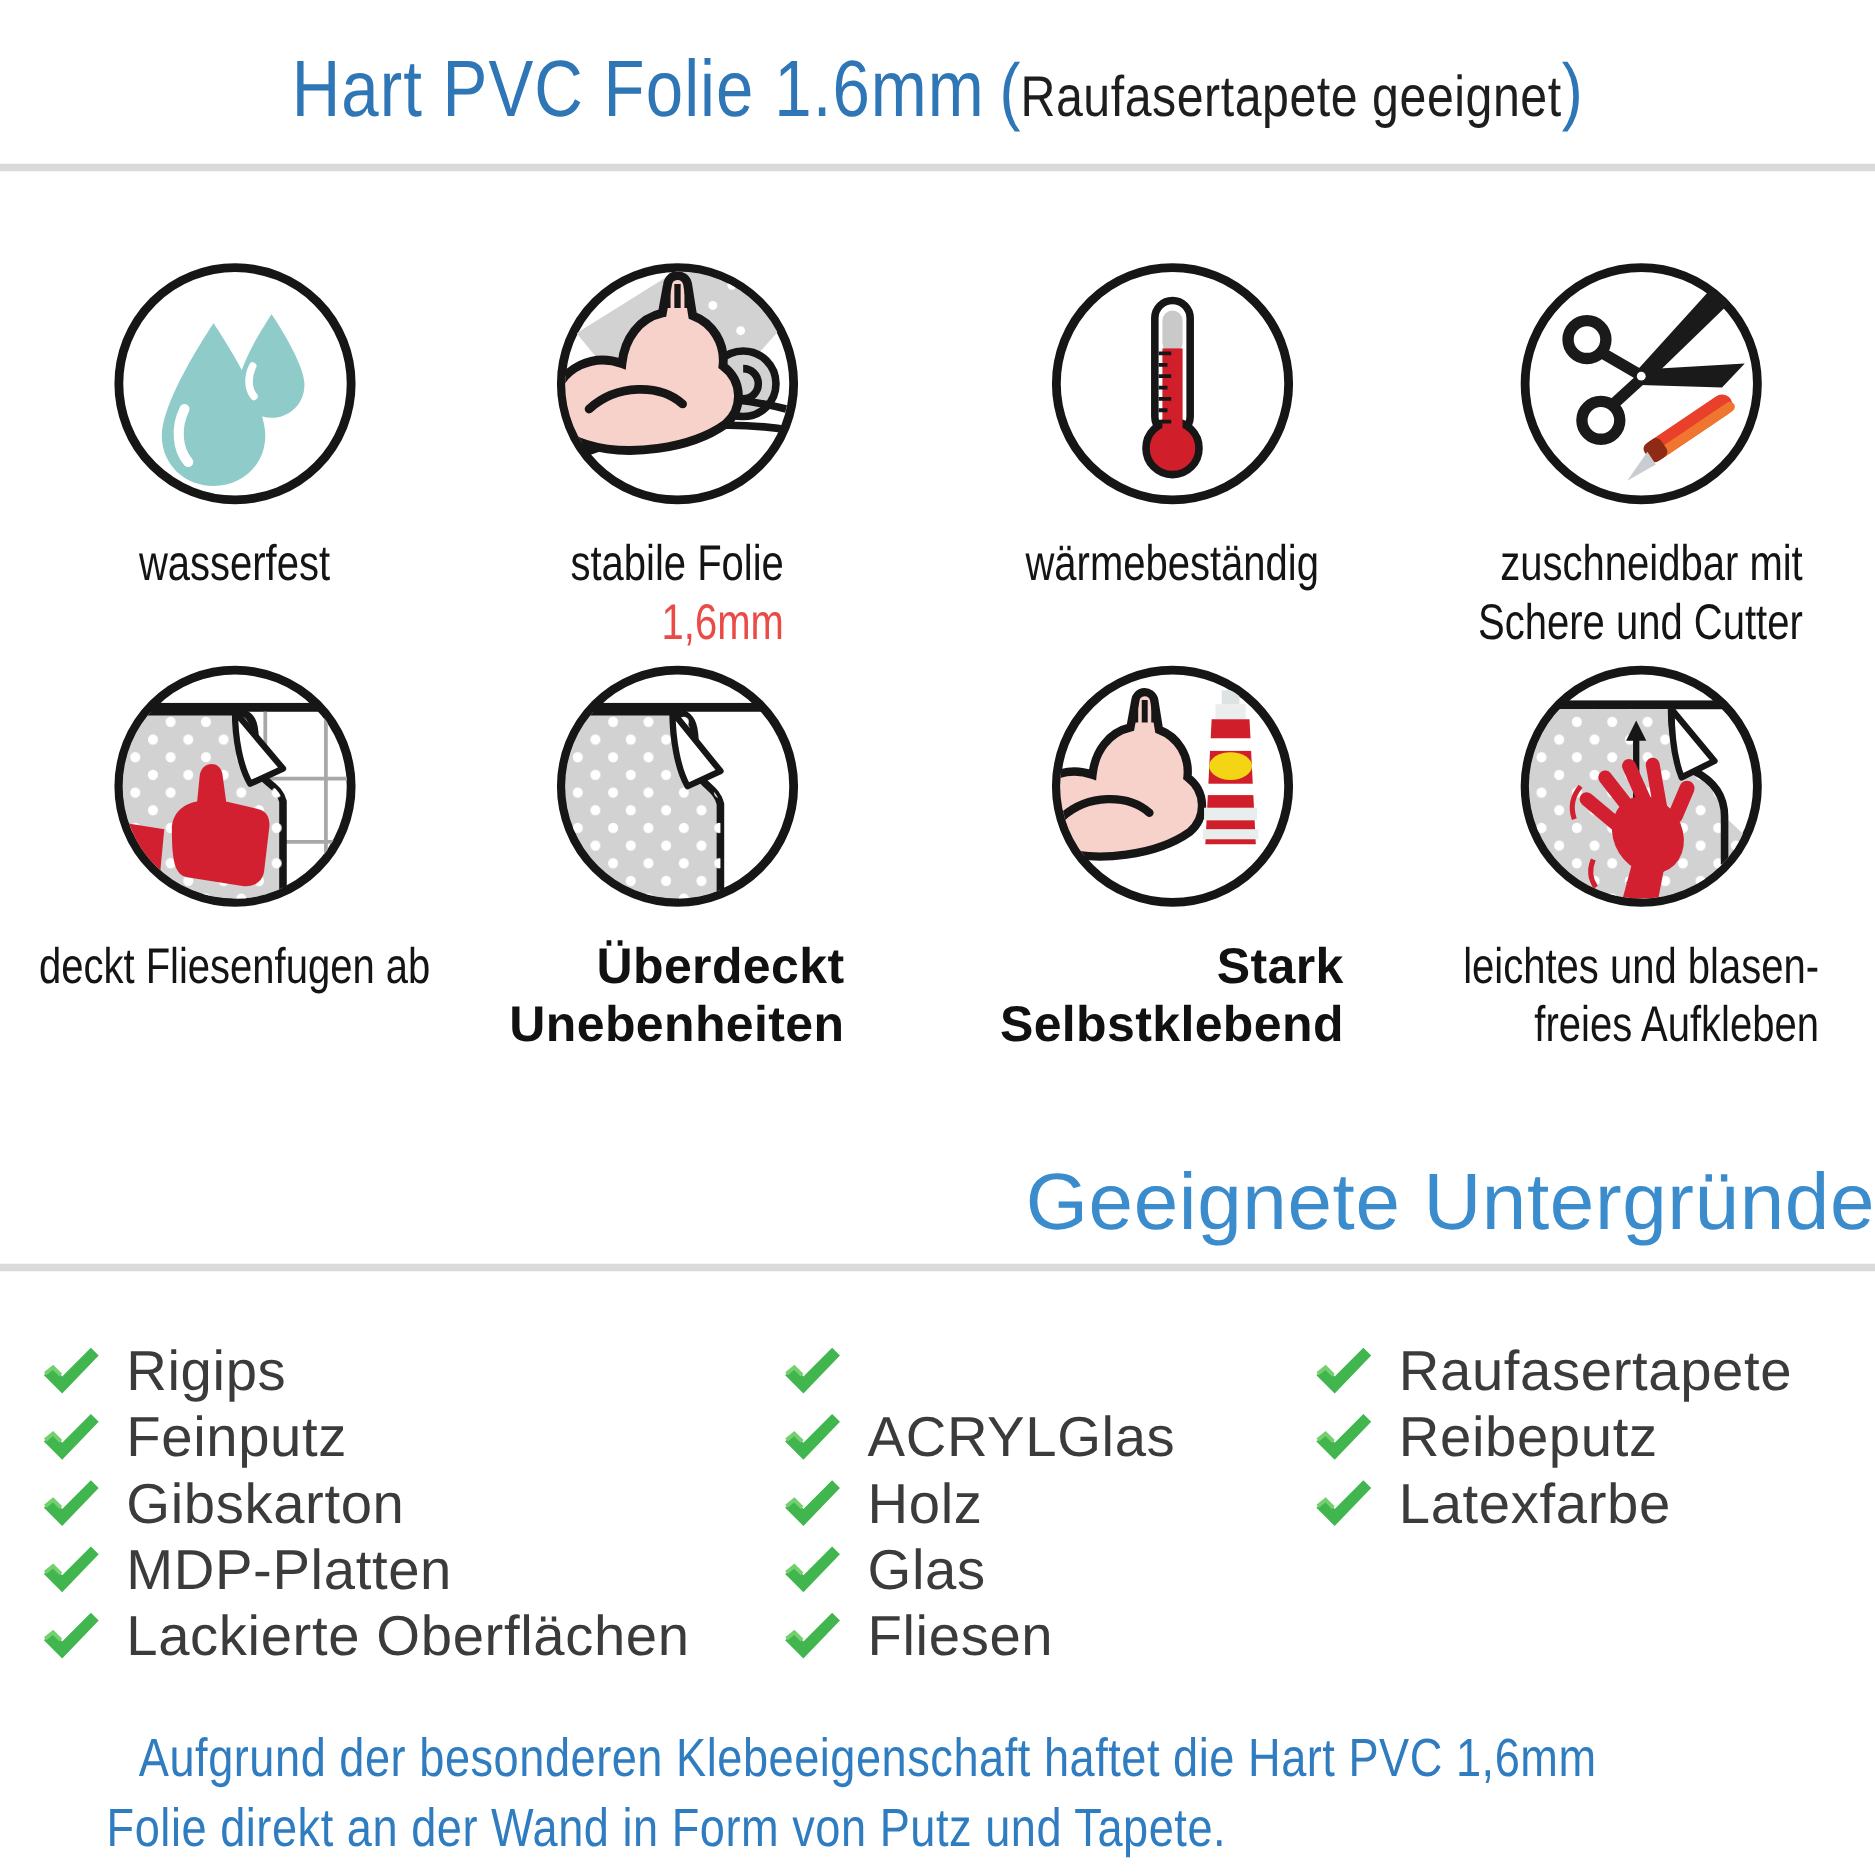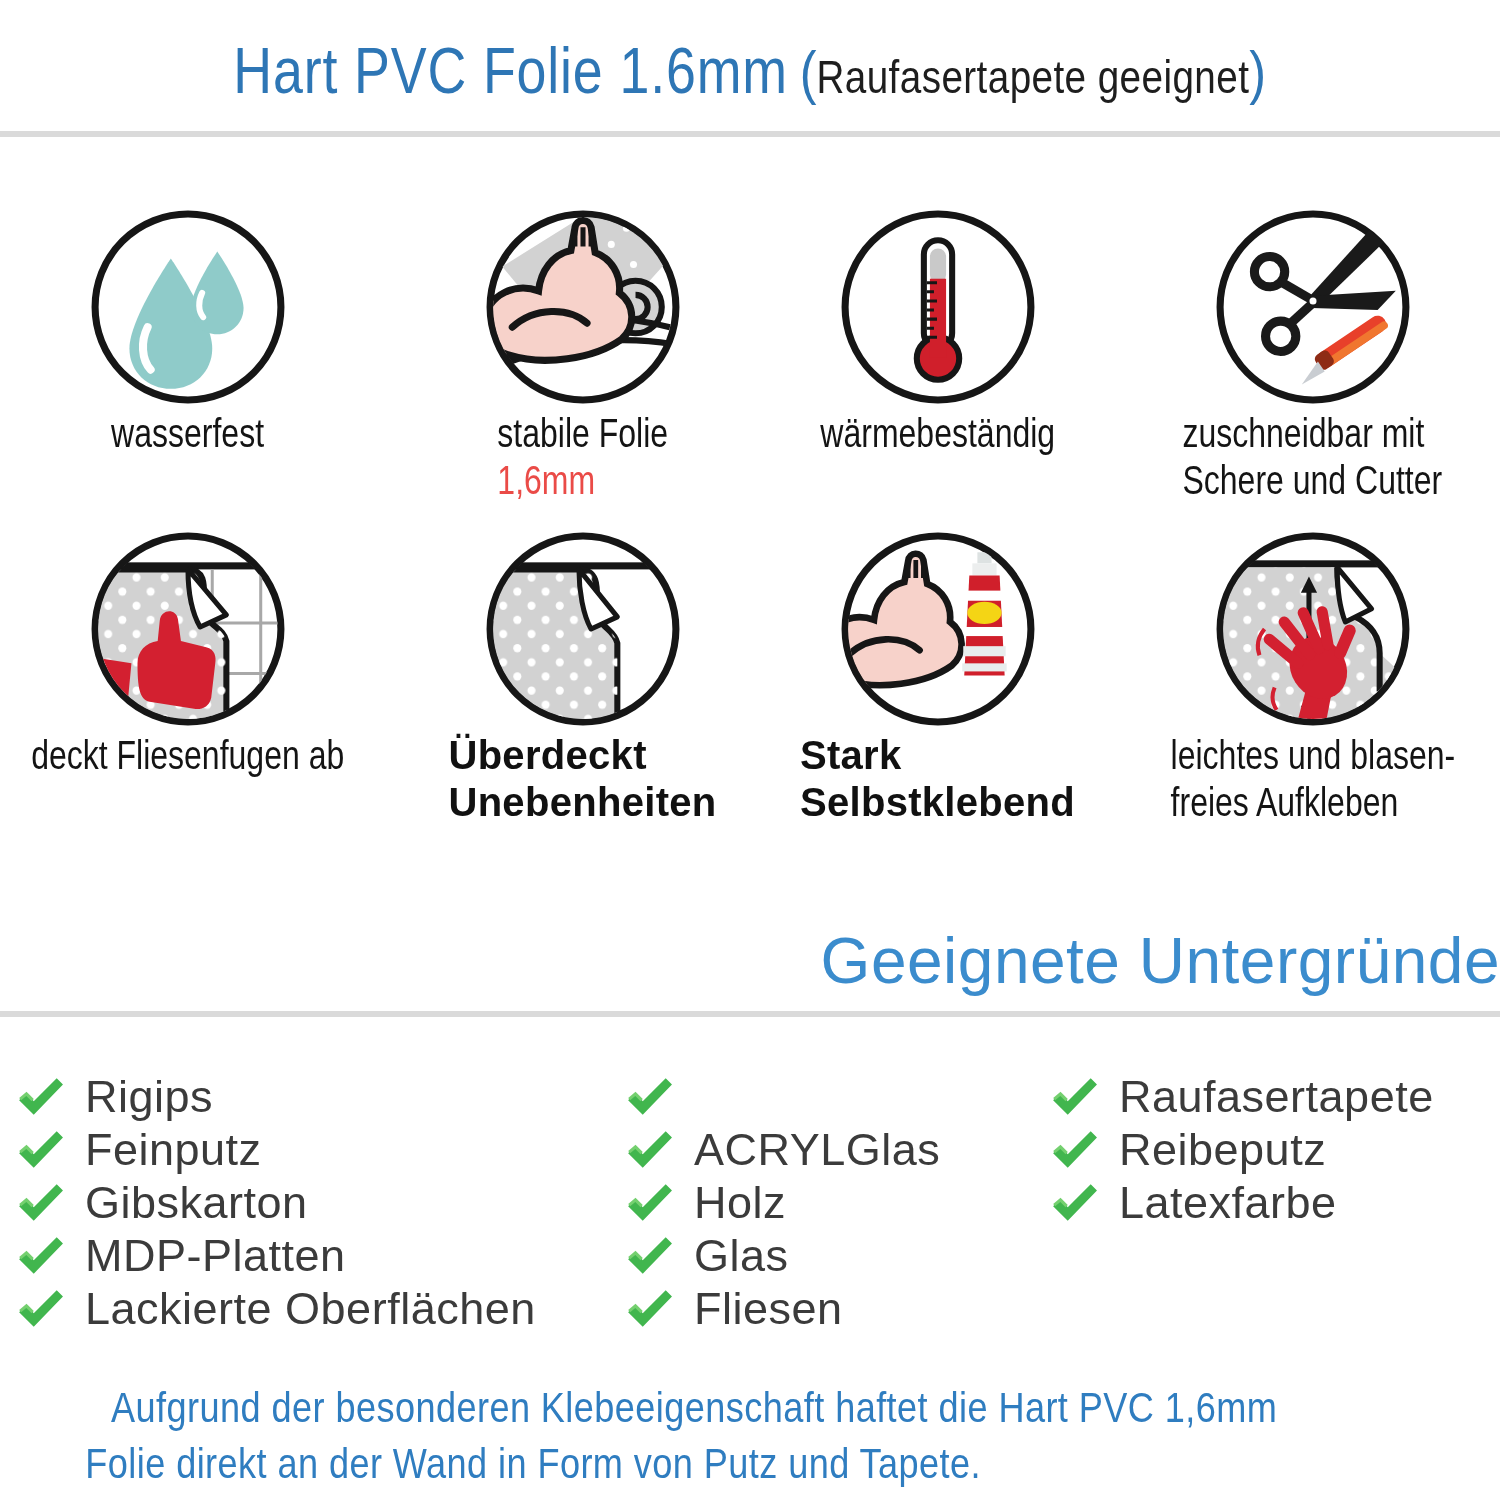--- a/index.html
+++ b/index.html
@@ -16,35 +16,35 @@
   .cond-title{display:inline-block;transform:scaleX(0.84);transform-origin:center;white-space:nowrap;}
   .t-main{font-size:64px;font-weight:500;color:#2e76b5;letter-spacing:1px;}
   .t-paren{font-size:60px;font-weight:400;color:#2e76b5;}
   .t-paren.open{margin-left:14px;}
   .t-note{font-size:46px;font-weight:400;color:#1e1e1e;letter-spacing:0.5px;}
 
   
   .cell{position:absolute;width:375px;display:flex;flex-direction:column;align-items:center;}
   .r1{top:206px;}
   .r2{top:528px;}
-  .c0{left:0px;} .c1{left:395px;} .c2{left:750px;} .c3{left:1125px;}
+  .c0{left:0px;} .c1{left:354px;} .c2{left:750px;} .c3{left:1125px;}
   .icon{width:202px;height:202px;}
-  .f-label{margin-top:2px;text-align:left;font-size:40px;line-height:47px;color:#141414;}
+  .f-label{margin-top:20px;text-align:right;font-size:40px;line-height:47px;color:#141414;}
   .lline{display:block;}
   .cond{transform:scaleX(0.8);transform-origin:center;white-space:nowrap;}
   span.cond{display:inline-block;}
   .lline.cond{display:block;}
   .emph{font-weight:600;letter-spacing:0.3px;color:#111;}
   .sub{color:#ea4b47;}
 
   
   #surf-title{position:absolute;top:924px;left:0;width:1500px;text-align:right;
     font-size:64px;line-height:75px;font-weight:500;color:#3b8ccd;letter-spacing:0.5px;}
   .col{position:absolute;top:1070px;display:flex;flex-direction:column;}
-  #col-1{left:16px;} #col-2{left:625px;} #col-3{left:1050px;}
+  #col-1{left:32px;} #col-2{left:625px;} #col-3{left:1050px;}
   .srow{display:flex;align-items:center;height:53px;gap:21px;}
   .chk{width:48px;height:40px;flex:0 0 auto;}
   .stext{font-size:45px;color:#3b3b3b;letter-spacing:0.5px;white-space:nowrap;}
 
   
   #footer{position:absolute;top:1384px;left:0;width:1404px;text-align:left;}
   .f-line{display:block;line-height:46px;}
   .f-line .cond{font-size:43px;font-weight:500;color:#2f7dc0;letter-spacing:0.5px;transform:scaleX(0.84);}
 </style>
 </head>

